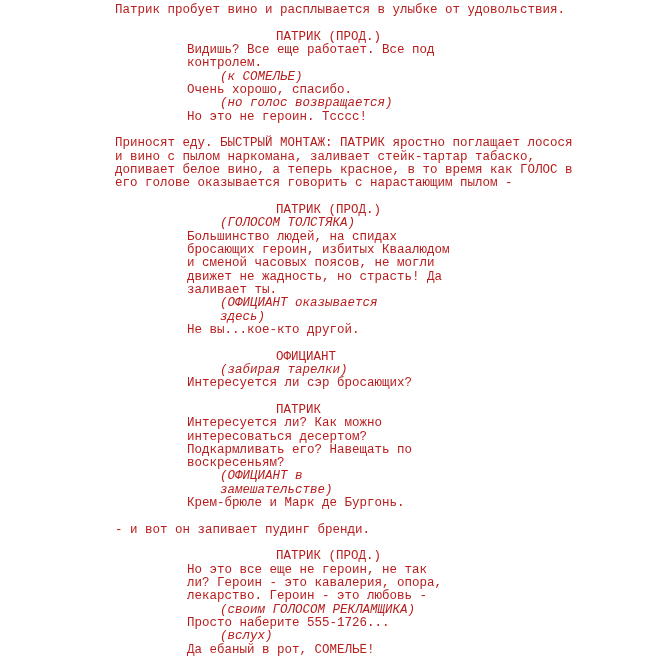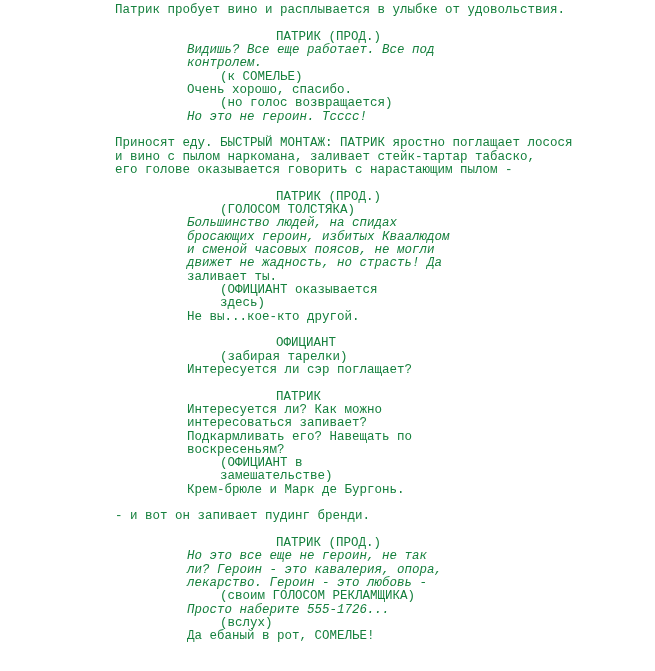--- a/index.html
+++ b/index.html
@@ -8,72 +8,73 @@
     background: #ffffff;
     overflow: hidden;
   }
   .page {
     width: 655px; height: 671px;
     padding-top: 4px;
     box-sizing: border-box;
     background: #ffffff;
     font-family: "Liberation Mono", "DejaVu Sans Mono", monospace;
     font-size: 12.5px;
-    color: #15803d;
+    color: #b91c1c;
     letter-spacing: 0;
   }
   .line {
     height: 13.34px;
     line-height: 13.34px;
     white-space: pre;
   }
   .t-action    { padding-left: 115px; }
   .t-dialogue  { padding-left: 187px; }
-  .t-paren     { padding-left: 220px; }
+  .t-paren     { padding-left: 220px; font-style: italic; }
   .t-character { padding-left: 276px; }
   .t-blank     { }
-  .italic      { font-style: italic; }
+  .italic      { }
 </style>
 </head>
 <body>
 
 <div class="page">
   <div id="script-lines">
       <div class="line t-action">Патрик пробует вино и расплывается в улыбке от удовольствия.</div>
       <div class="line t-blank">&nbsp;</div>
       <div class="line t-character">ПАТРИК (ПРОД.)</div>
       <div class="line t-dialogue italic">Видишь? Все еще работает. Все под</div>
       <div class="line t-dialogue italic">контролем.</div>
       <div class="line t-paren">(к СОМЕЛЬЕ)</div>
       <div class="line t-dialogue">Очень хорошо, спасибо.</div>
       <div class="line t-paren">(но голос возвращается)</div>
       <div class="line t-dialogue italic">Но это не героин. Тсссс!</div>
       <div class="line t-blank">&nbsp;</div>
       <div class="line t-action">Приносят еду. БЫСТРЫЙ МОНТАЖ: ПАТРИК яростно поглащает лосося</div>
       <div class="line t-action">и вино с пылом наркомана, заливает стейк-тартар табаско,</div>
+      <div class="line t-action">допивает белое вино, а теперь красное, в то время как ГОЛОС в</div>
       <div class="line t-action">его голове оказывается говорить с нарастающим пылом -</div>
       <div class="line t-blank">&nbsp;</div>
       <div class="line t-character">ПАТРИК (ПРОД.)</div>
       <div class="line t-paren">(ГОЛОСОМ ТОЛСТЯКА)</div>
       <div class="line t-dialogue italic">Большинство людей, на спидах</div>
       <div class="line t-dialogue italic">бросающих героин, избитых Кваалюдом</div>
       <div class="line t-dialogue italic">и сменой часовых поясов, не могли</div>
       <div class="line t-dialogue italic">движет не жадность, но страсть! Да</div>
       <div class="line t-dialogue">заливает ты.</div>
       <div class="line t-paren">(ОФИЦИАНТ оказывается</div>
       <div class="line t-paren">здесь)</div>
       <div class="line t-dialogue">Не вы...кое-кто другой.</div>
       <div class="line t-blank">&nbsp;</div>
       <div class="line t-character">ОФИЦИАНТ</div>
       <div class="line t-paren">(забирая тарелки)</div>
-      <div class="line t-dialogue">Интересуется ли сэр поглащает?</div>
+      <div class="line t-dialogue">Интересуется ли сэр бросающих?</div>
       <div class="line t-blank">&nbsp;</div>
       <div class="line t-character">ПАТРИК</div>
       <div class="line t-dialogue">Интересуется ли? Как можно</div>
-      <div class="line t-dialogue">интересоваться запивает?</div>
+      <div class="line t-dialogue">интересоваться десертом?</div>
       <div class="line t-dialogue">Подкармливать его? Навещать по</div>
       <div class="line t-dialogue">воскресеньям?</div>
       <div class="line t-paren">(ОФИЦИАНТ в</div>
       <div class="line t-paren">замешательстве)</div>
       <div class="line t-dialogue">Крем-брюле и Марк де Бургонь.</div>
       <div class="line t-blank">&nbsp;</div>
       <div class="line t-action">- и вот он запивает пудинг бренди.</div>
       <div class="line t-blank">&nbsp;</div>
       <div class="line t-character">ПАТРИК (ПРОД.)</div>
       <div class="line t-dialogue italic">Но это все еще не героин, не так</div>

